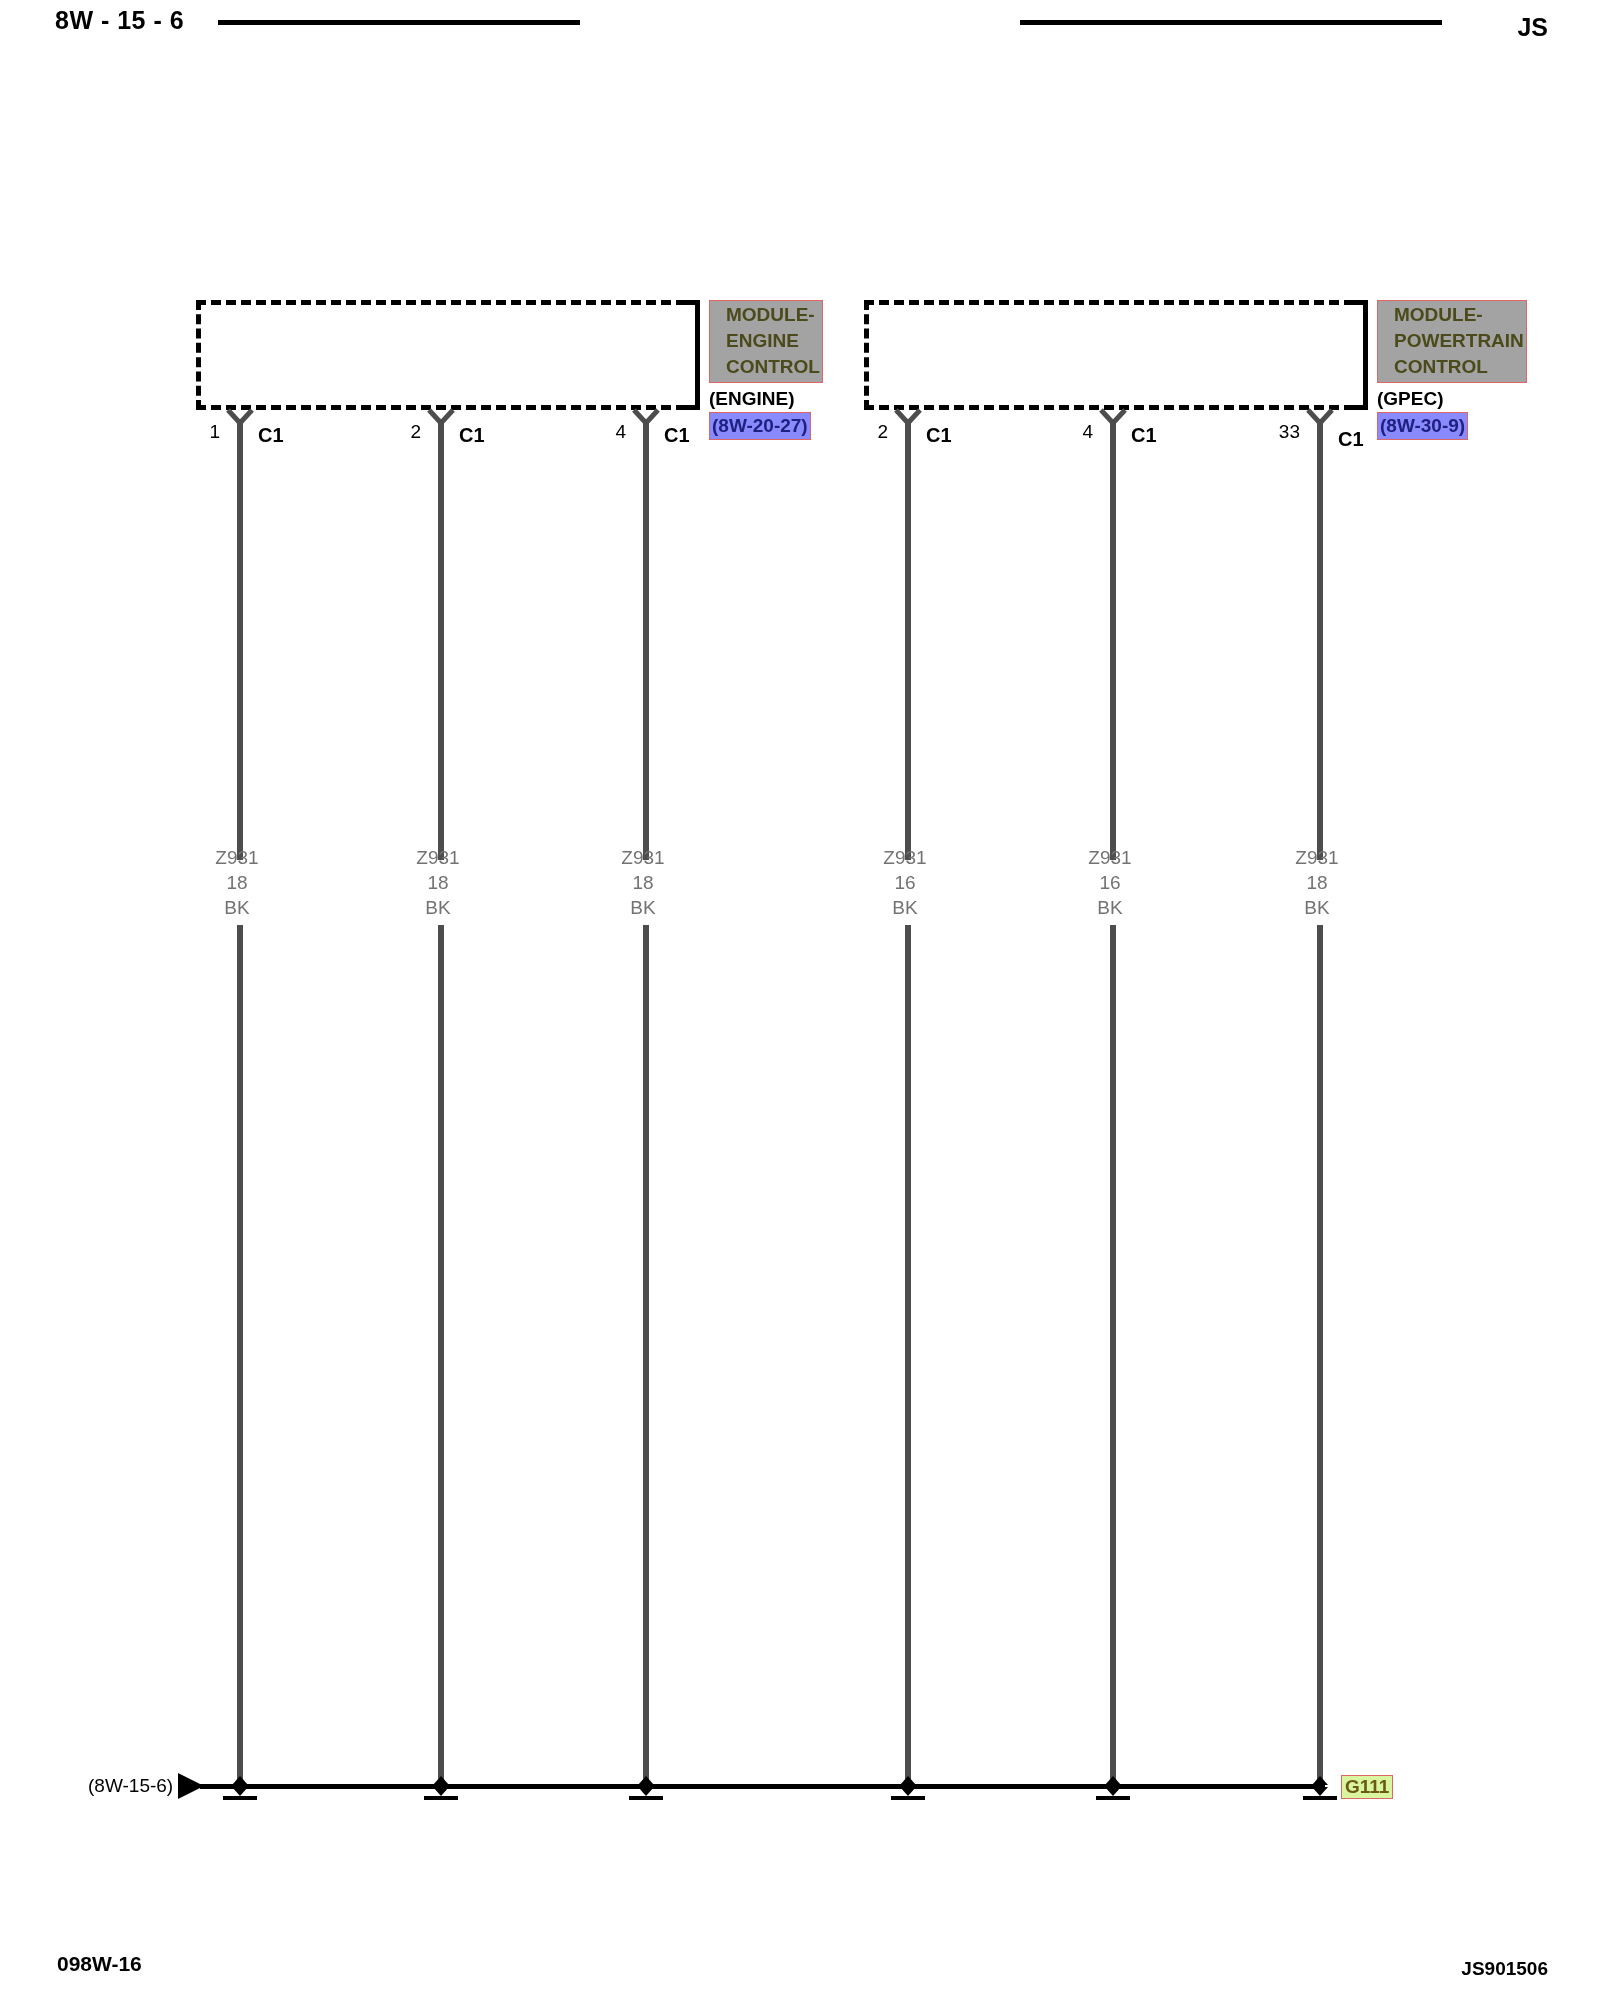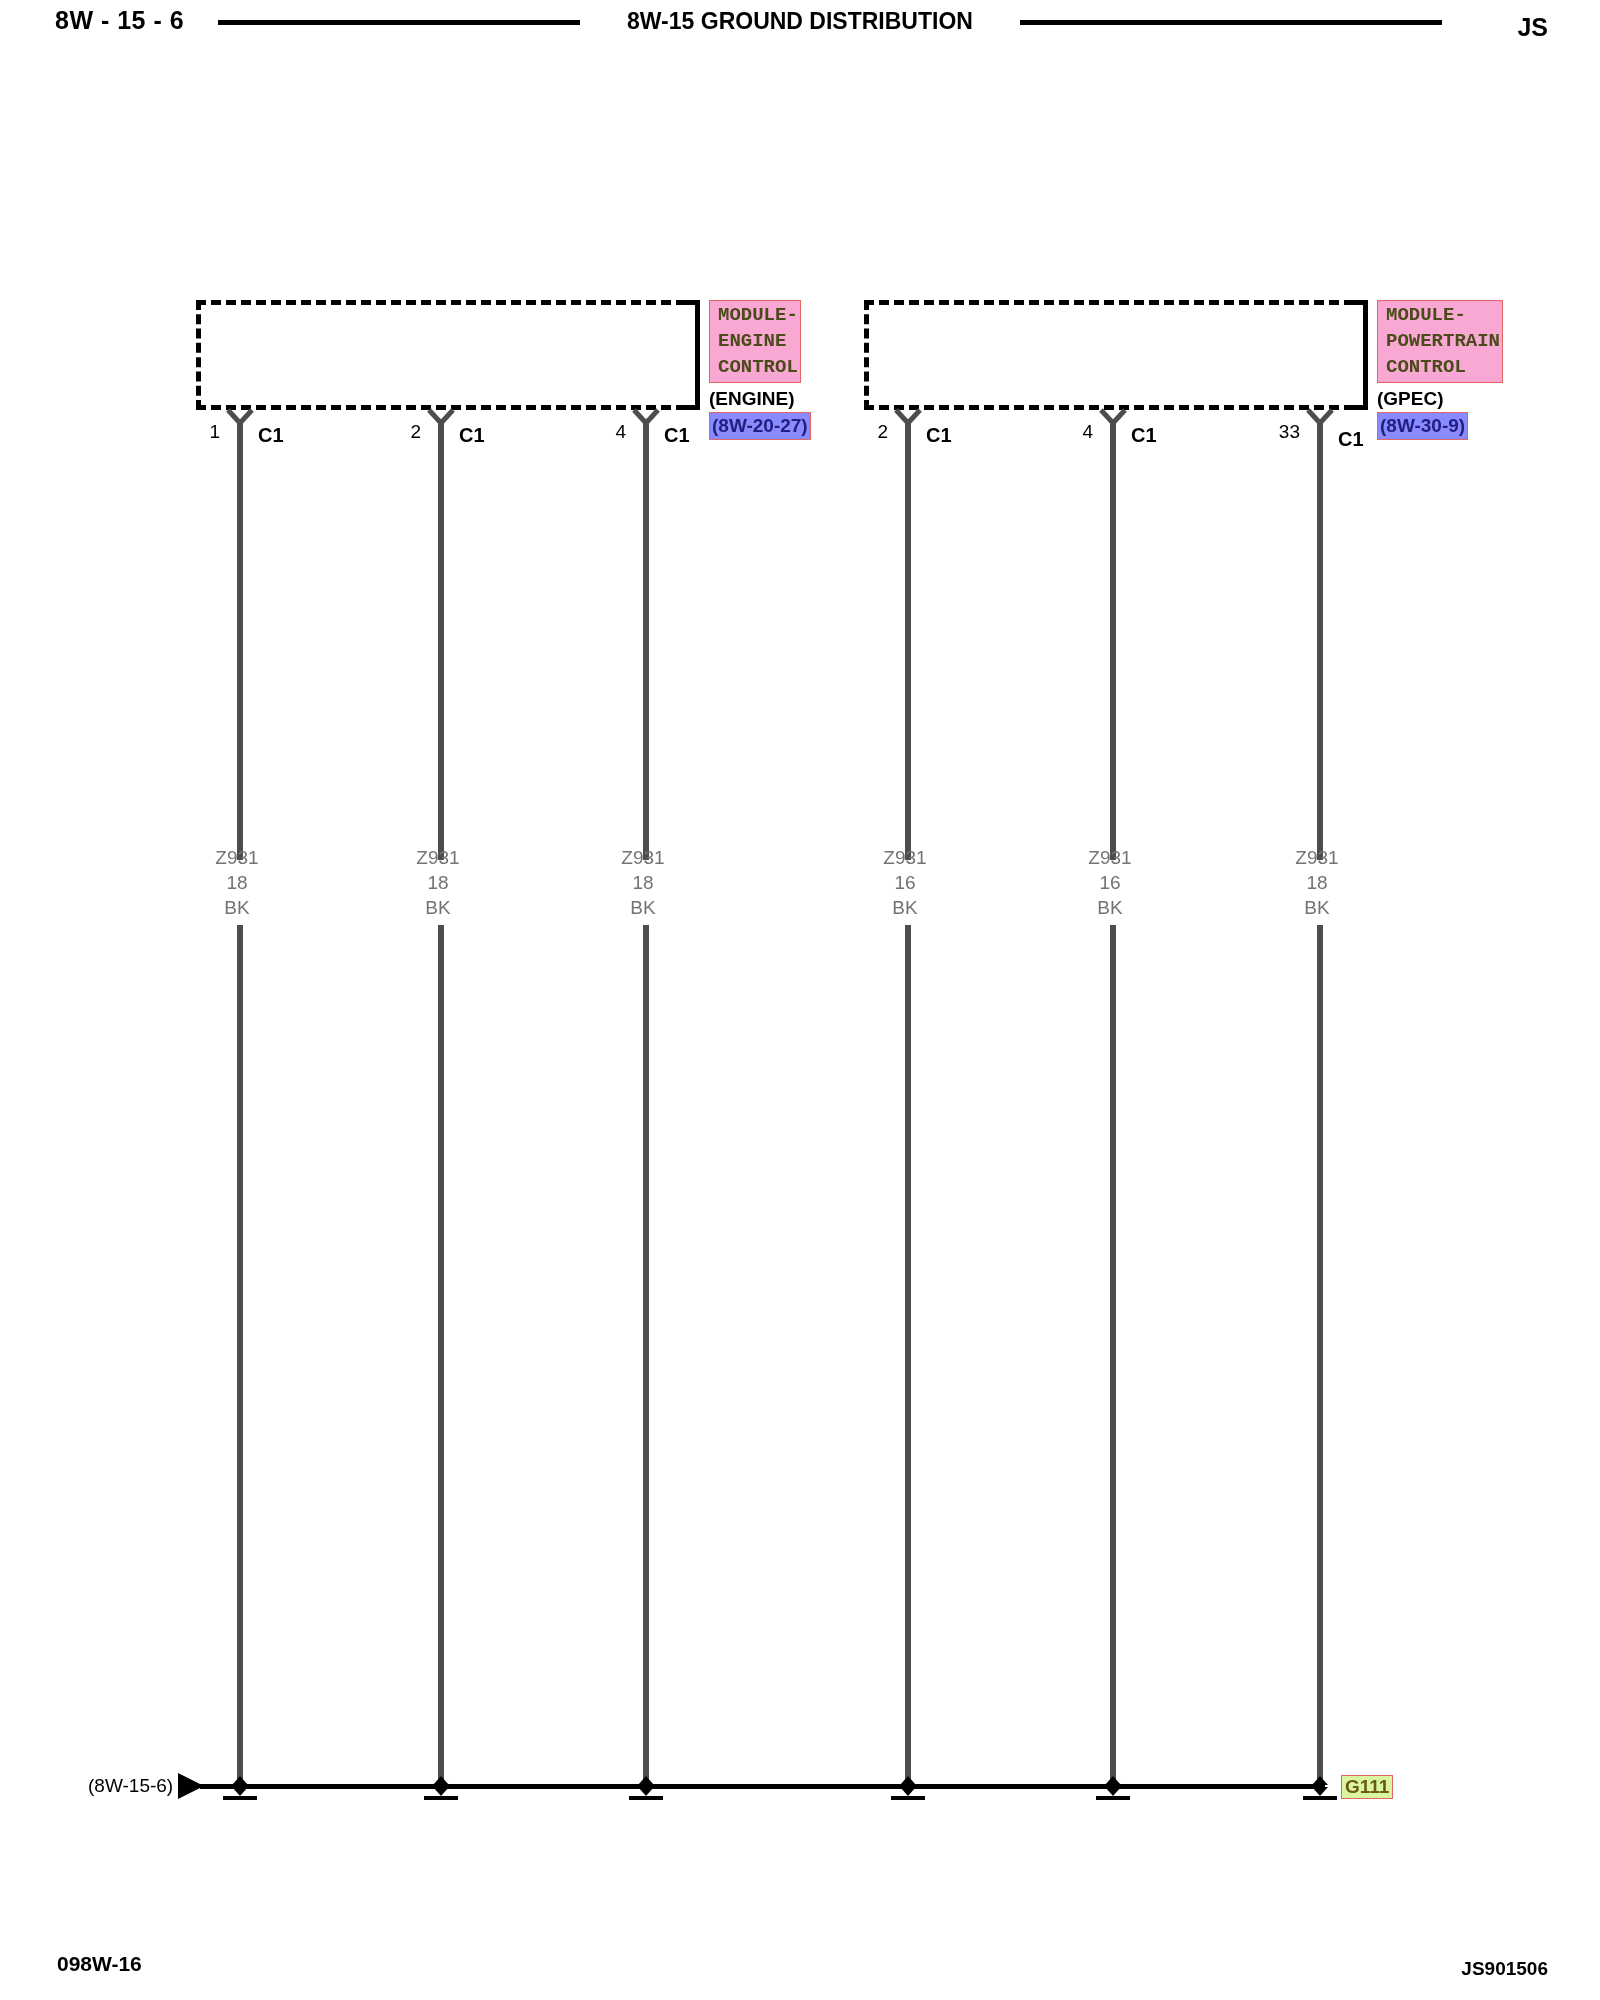--- a/index.html
+++ b/index.html
@@ -70,26 +70,25 @@
 
   
   .mod-caption {
     position: absolute;
     font-size: 19px;
     font-weight: bold;
     line-height: 26px;
   }
   .mod-name {
     display: inline-block;
-    background: #f9a8d4;
+    background: #a3a3a3;
     color: #4a4a1a;
     border: 1px solid #e06666;
-    padding: 1px 2px 2px 8px;
+    padding: 1px 2px 2px 16px;
     box-sizing: border-box;
-    font-family: Liberation Mono, monospace;
   }
   .mod-name span { display: block; white-space: nowrap; }
   .mod-sub {
     color: #000000;
     white-space: nowrap;
     margin-top: 3px;
     font-size: 19px;
     font-weight: bold;
   }
   .mod-ref {
@@ -199,21 +198,20 @@
     font-weight: bold;
   }
 </style>
 </head>
 <body>
 
 <div id="page">
 
   <div class="hdr-left">8W - 15 - 6</div>
   <div class="hdr-rule left"></div>
-  <div class="hdr-title">8W-15 GROUND DISTRIBUTION</div>
   <div class="hdr-rule right"></div>
   <div class="hdr-right">JS</div>
 
   <div class="module-box" style="left:196px; top:300px; width:490px; height:110px;"></div>
   <div class="module-bracket" style="left:686px; top:300px; height:110px;"></div>
 
   <div class="mod-caption" style="left:709px; top:300px;">
     <div class="mod-name">
       <span>MODULE-</span>
       <span>ENGINE</span>

